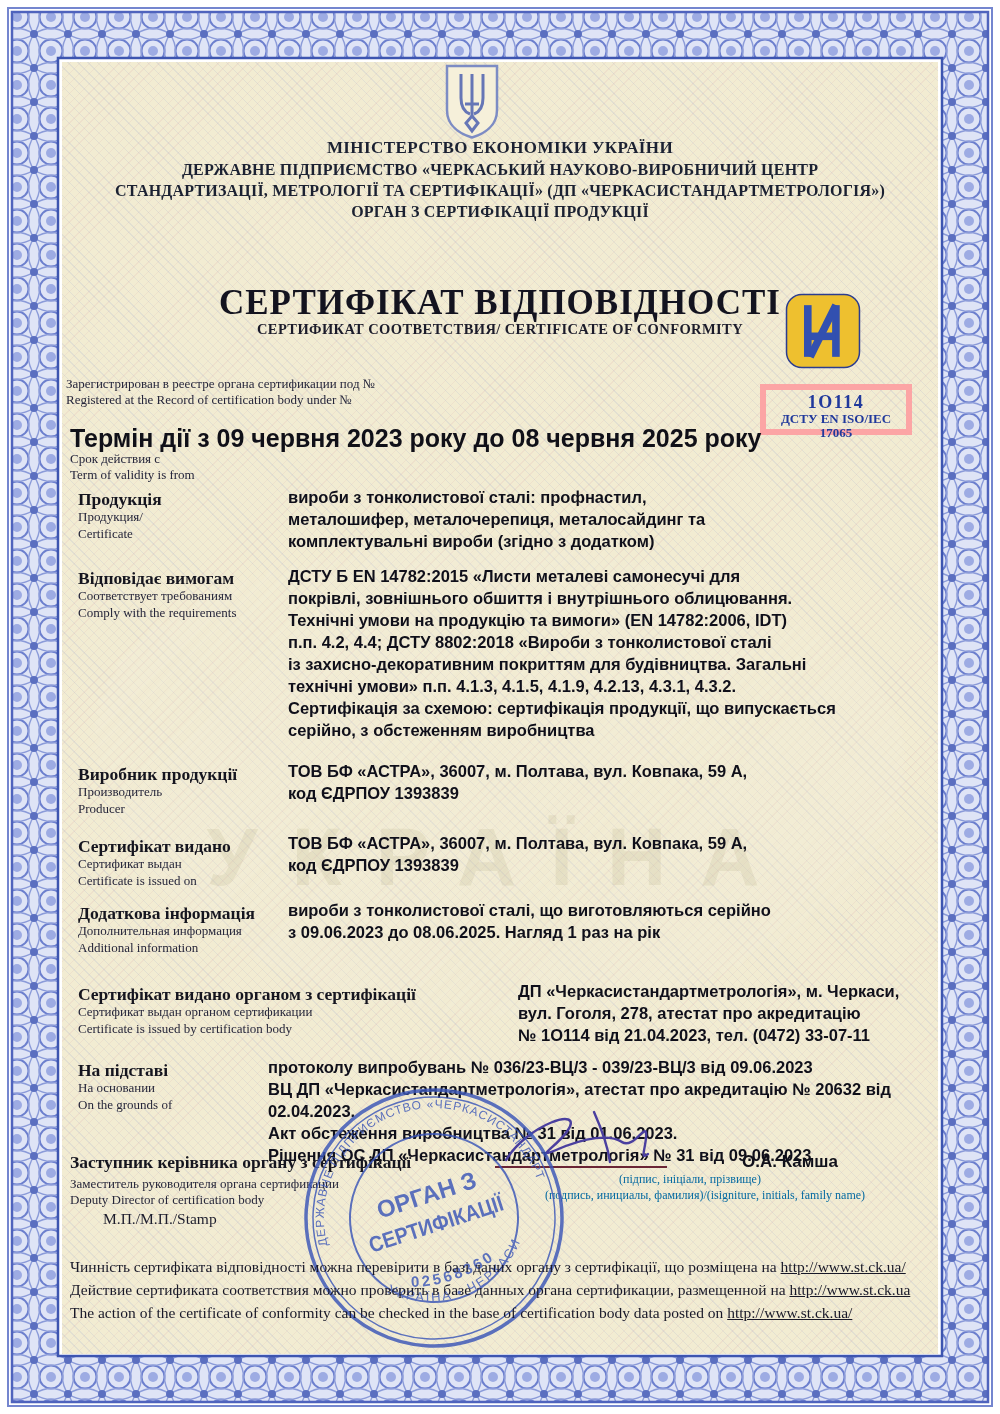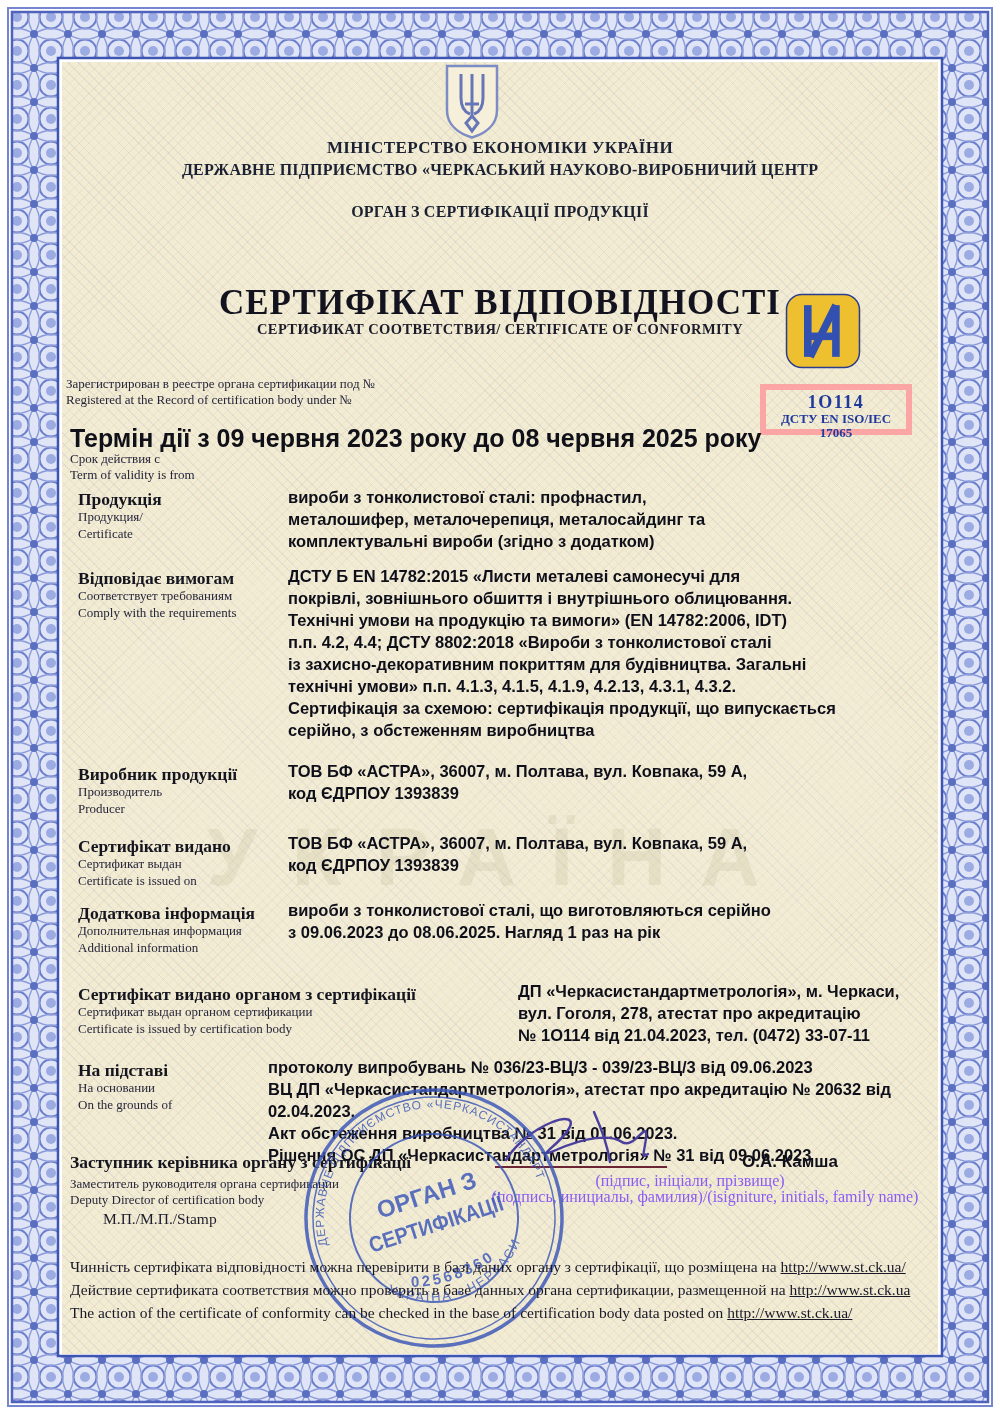--- a/index.html
+++ b/index.html
@@ -29,21 +29,21 @@
   .term{font-family:"Liberation Sans","DejaVu Sans",sans-serif;font-size:25px;font-weight:bold;color:#101018;}
   .lbl{font-size:17.5px;font-weight:bold;color:#15151f;line-height:20px;}
   .sub{font-size:13px;color:#26263a;line-height:16.5px;}
   .val{font-family:"Liberation Sans","DejaVu Sans",sans-serif;font-size:16.5px;font-weight:bold;
        color:#0f0f1a;line-height:22px;white-space:pre-line;}
   .code-col{text-align:center;}
   .accr-box{border:6px solid #fca5a5;text-align:center;padding-top:3px;}
   .accr-num{font-size:18px;font-weight:bold;color:#20399c;letter-spacing:1.5px;line-height:19px;}
   .accr-std{font-size:13px;font-weight:bold;color:#20399c;line-height:14px;}
   .sig-line{border-bottom:2px solid #6b2535;}
-  .cap{font-size:16px;color:#8b5cf6;text-align:center;}
+  .cap{font-size:12px;color:#0369a1;text-align:center;}
   .name{font-family:"Liberation Sans","DejaVu Sans",sans-serif;font-size:17px;font-weight:bold;color:#10101a;}
   .mp{font-size:15.5px;color:#1c1c2c;}
   .foot{font-size:15.5px;color:#181828;white-space:nowrap;}
   .foot .url{text-decoration:underline;}
   .stamp-wrap{transform:rotate(-18deg);opacity:.82;}
 </style>
 </head>
 <body>
 
 <div class="page">
@@ -81,20 +81,21 @@
       <path d="M29,10 V52"></path>
       <path d="M18,10 V34 C18,44 21.5,48 27,50"></path>
       <path d="M40,10 V34 C40,44 36.5,48 31,50"></path>
       <path d="M22,40 H36"></path>
       <path d="M29,52 L35,59 L29,67 L23,59 Z"></path>
     </g>
   </svg>
 
   <div class="abs center hdr-line hdr-1" style="top:138px;">МІНІСТЕРСТВО ЕКОНОМІКИ УКРАЇНИ</div>
   <div class="abs center hdr-line hdr-2" style="top:160px;">ДЕРЖАВНЕ ПІДПРИЄМСТВО «ЧЕРКАСЬКИЙ НАУКОВО-ВИРОБНИЧИЙ ЦЕНТР</div>
+  <div class="abs center hdr-line hdr-2" style="top:181px;">СТАНДАРТИЗАЦІЇ, МЕТРОЛОГІЇ ТА СЕРТИФІКАЦІЇ» (ДП «ЧЕРКАСИСТАНДАРТМЕТРОЛОГІЯ»)</div>
   <div class="abs center hdr-line hdr-2" style="top:202px;">ОРГАН З СЕРТИФІКАЦІЇ ПРОДУКЦІЇ</div>
 
   <div class="abs center title" style="top:283px;">СЕРТИФІКАТ ВІДПОВІДНОСТІ</div>
   <div class="abs center subtitle" style="top:321px;">СЕРТИФИКАТ СООТВЕТСТВИЯ/ CERTIFICATE OF CONFORMITY</div>
 
   <svg class="abs" style="left:785px;top:293px;" width="76" height="76" viewBox="0 0 100 100">
     <rect x="2" y="2" width="96" height="96" rx="20" fill="#eec02f" stroke="#2c3d90" stroke-width="2"></rect>
     <g stroke="#3250b0" stroke-width="10" fill="none">
       <path d="M30,16 V84"></path>
       <path d="M33,84 L67,16"></path>

